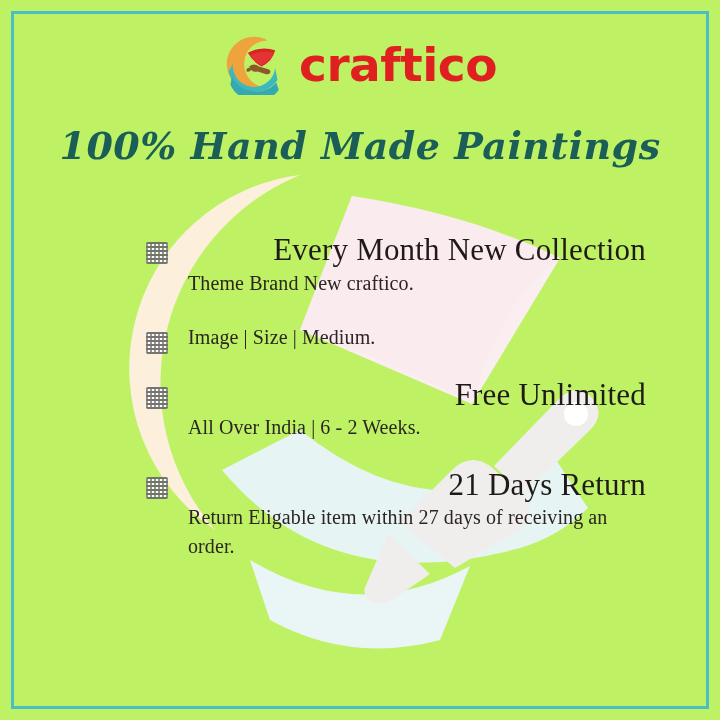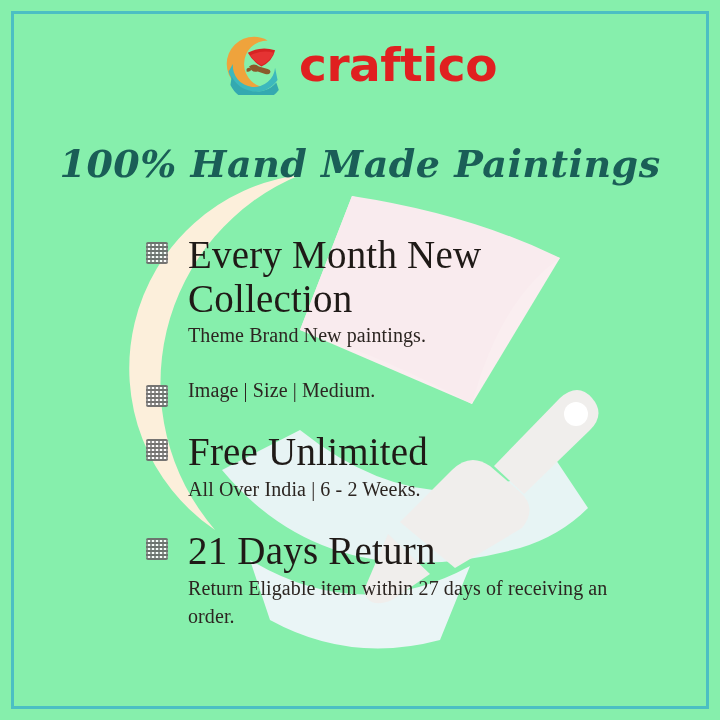--- a/index.html
+++ b/index.html
@@ -9,21 +9,21 @@
     background: #ffffff;
   }
   body {
     font-family: "Liberation Serif", "DejaVu Serif", serif;
   }
 
   .banner {
     position: relative;
     width: 720px;
     height: 720px;
-    background: #86efac;
+    background: #bef264;
     overflow: hidden;
     box-sizing: border-box;
   }
 
   
   .frame {
     position: absolute;
     left: 11px;
     top: 11px;
     right: 11px;
@@ -78,21 +78,21 @@
     letter-spacing: -0.5px;
     color: #e02020;
     line-height: 1;
     white-space: nowrap;
   }
 
   
   .headline {
     position: absolute;
     left: 0;
-    top: 143px;
+    top: 125px;
     width: 720px;
     text-align: center;
     font-family: "DejaVu Serif", "Liberation Serif", serif;
     font-style: italic;
     font-weight: bold;
     font-size: 38px;
     line-height: 1.1;
     color: #1a5e57;
     letter-spacing: 0.5px;
     white-space: nowrap;
@@ -121,24 +121,25 @@
     background-color: #ffffff;
     background-image:
       repeating-linear-gradient(0deg,  #6a6a6a 0px, #6a6a6a 2px, rgba(255,255,255,0) 2px, rgba(255,255,255,0) 4px),
       repeating-linear-gradient(90deg, #8d8d8d 0px, #8d8d8d 2px, rgba(255,255,255,0) 2px, rgba(255,255,255,0) 4px);
     border-radius: 2px;
     opacity: 0.92;
   }
 
   .feature-title {
     font-family: "Liberation Serif", "DejaVu Serif", serif;
-    font-size: 39px;
+    font-size: 31px;
     line-height: 1.12;
     color: #1f1a17;
     letter-spacing: 0.2px;
+    text-align: right;
   }
   .feature-desc {
     font-family: "Liberation Serif", "DejaVu Serif", serif;
     font-size: 20px;
     line-height: 1.42;
     color: #2c2521;
     margin-top: 1px;
     letter-spacing: 0.1px;
   }
 </style>
@@ -185,21 +186,21 @@
       <span class="logo-word">craftico</span>
     </div>
 
     <div class="headline">100% Hand Made Paintings</div>
 
     <div class="features">
 
       <div class="feature">
         <span class="bullet"></span>
         <div class="feature-title">Every Month New Collection</div>
-        <div class="feature-desc">Theme Brand New paintings.</div>
+        <div class="feature-desc">Theme Brand New craftico.</div>
       </div>
 
       <div class="feature">
         <span class="bullet"></span>
         <div class="feature-desc">Image | Size | Medium.</div>
       </div>
 
       <div class="feature">
         <span class="bullet"></span>
         <div class="feature-title">Free Unlimited</div>

